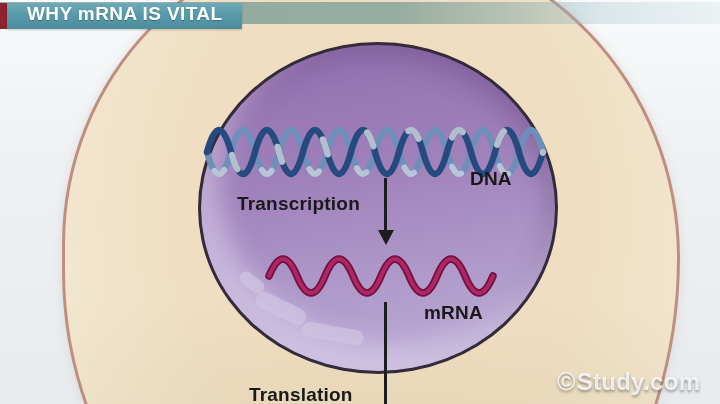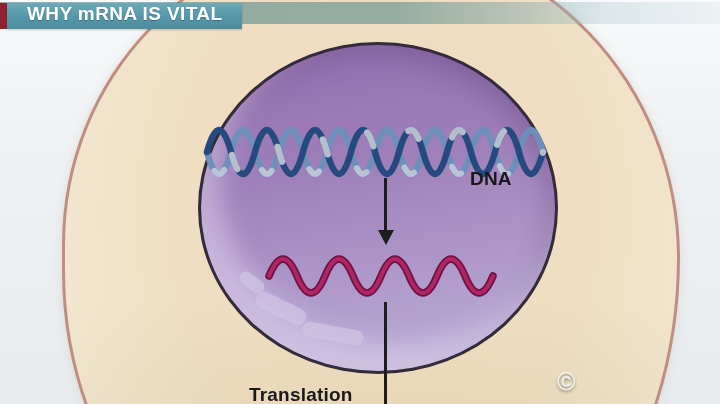--- a/index.html
+++ b/index.html
@@ -87,40 +87,43 @@
   <div class="blob b2"></div>
   <div class="blob b3"></div>
 
   <svg class="dna" width="350" height="64" viewBox="0 0 350 64" fill="none">
     <path d="M4,32 Q16,76 28,32 Q40,-12 52,32 Q64,76 76,32 Q88,-12 100,32 Q112,76 124,32 Q136,-12 148,32 Q160,76 172,32 Q184,-12 196,32 Q208,76 220,32 Q232,-12 244,32 Q256,76 268,32 Q280,-12 292,32 Q304,76 316,32 Q328,-12 340,32" stroke="#6e8fba" stroke-width="6.5" stroke-linecap="round"></path>
     <path d="M4,32 Q16,-12 28,32 Q40,76 52,32 Q64,-12 76,32 Q88,76 100,32 Q112,-12 124,32 Q136,76 148,32 Q160,-12 172,32 Q184,76 196,32 Q208,-12 220,32 Q232,76 244,32 Q256,-12 268,32 Q280,76 292,32 Q304,-12 316,32 Q328,76 340,32" stroke="#26497f" stroke-width="6.5" stroke-linecap="round"></path>
     <path d="M4,32 Q16,-12 28,32 Q40,76 52,32 Q64,-12 76,32 Q88,76 100,32 Q112,-12 124,32 Q136,76 148,32 Q160,-12 172,32 Q184,76 196,32 Q208,-12 220,32 Q232,76 244,32 Q256,-12 268,32 Q280,76 292,32 Q304,-12 316,32 Q328,76 340,32" stroke="#ccd3da" stroke-width="6.5" stroke-linecap="round" stroke-dasharray="15 81" stroke-dashoffset="-55" opacity="0.85"></path>
     <path d="M4,32 Q16,76 28,32 Q40,-12 52,32 Q64,76 76,32 Q88,-12 100,32 Q112,76 124,32 Q136,-12 148,32 Q160,76 172,32 Q184,-12 196,32 Q208,76 220,32 Q232,-12 244,32 Q256,76 268,32 Q280,-12 292,32 Q304,76 316,32 Q328,-12 340,32" stroke="#d6dce2" stroke-width="6" stroke-linecap="round" stroke-dasharray="13 90" stroke-dashoffset="-20" opacity="0.7"></path>
   </svg>
 
+  <div class="label transcription">Transcription</div>
   <div class="label dna-l">DNA</div>
 
   <div class="vline a1"></div>
   <div class="ahead"></div>
 
   <svg class="mrna" width="234" height="52" viewBox="0 0 234 52" fill="none">
     <path d="M5,26 Q19,-8 33,26 Q47,60 61,26 Q75,-8 89,26 Q103,60 117,26 Q131,-8 145,26 Q159,60 173,26 Q187,-8 201,26 Q215,60 229,26" stroke="#701140" stroke-width="7.5" stroke-linecap="round"></path>
     <path d="M5,26 Q19,-8 33,26 Q47,60 61,26 Q75,-8 89,26 Q103,60 117,26 Q131,-8 145,26 Q159,60 173,26 Q187,-8 201,26 Q215,60 229,26" stroke="#b02565" stroke-width="4" stroke-linecap="round"></path>
   </svg>
 
+  <div class="label mrna-l">mRNA</div>
 
   <div class="vline a2"></div>
   <div class="label translation">Translation</div>
 
   <div class="strip"></div>
 
   <div class="banner">
     <div class="banner-red"></div>
     <div class="banner-teal">
       <span>WHY mRNA IS VITAL</span>
     </div>
   </div>
 
   <div class="watermark">
     <span class="wm-symbol">©</span>
+    <span>Study.com</span>
   </div>
 
 </div>
 
 </body></html>

